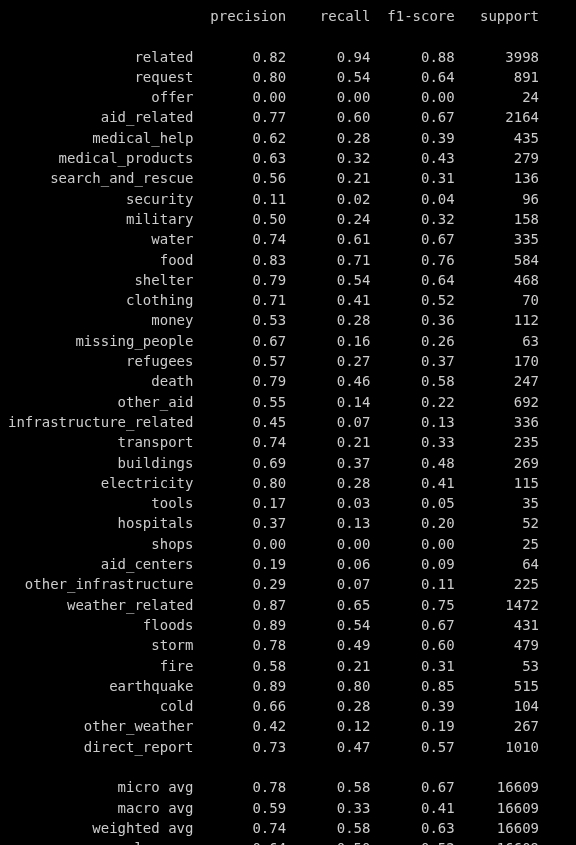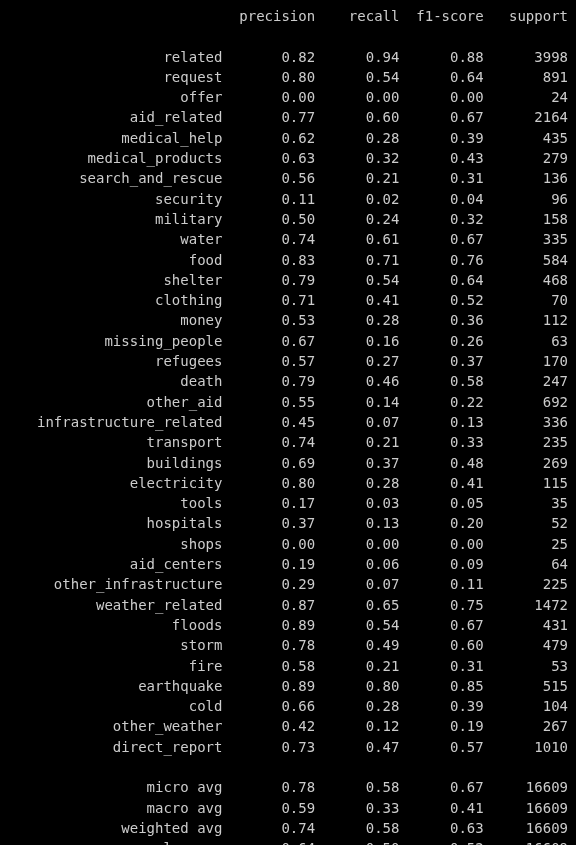--- a/index.html
+++ b/index.html
@@ -12,18 +12,18 @@
     line-height: 1.45;
     width: 576px;
     height: 845px;
     overflow: hidden;
   }
   pre.report {
     margin: 0;
     padding: 6px 8px;
     white-space: pre;
   }
-  .row { display: block; text-align: right; }
+  .row { display: block; }
 </style>
 </head>
 <body>
 
 <pre class="report" id="report"><span class="row">                        precision    recall  f1-score   support</span><span class="row"> </span><span class="row">               related       0.82      0.94      0.88      3998</span><span class="row">               request       0.80      0.54      0.64       891</span><span class="row">                 offer       0.00      0.00      0.00        24</span><span class="row">           aid_related       0.77      0.60      0.67      2164</span><span class="row">          medical_help       0.62      0.28      0.39       435</span><span class="row">      medical_products       0.63      0.32      0.43       279</span><span class="row">     search_and_rescue       0.56      0.21      0.31       136</span><span class="row">              security       0.11      0.02      0.04        96</span><span class="row">              military       0.50      0.24      0.32       158</span><span class="row">                 water       0.74      0.61      0.67       335</span><span class="row">                  food       0.83      0.71      0.76       584</span><span class="row">               shelter       0.79      0.54      0.64       468</span><span class="row">              clothing       0.71      0.41      0.52        70</span><span class="row">                 money       0.53      0.28      0.36       112</span><span class="row">        missing_people       0.67      0.16      0.26        63</span><span class="row">              refugees       0.57      0.27      0.37       170</span><span class="row">                 death       0.79      0.46      0.58       247</span><span class="row">             other_aid       0.55      0.14      0.22       692</span><span class="row">infrastructure_related       0.45      0.07      0.13       336</span><span class="row">             transport       0.74      0.21      0.33       235</span><span class="row">             buildings       0.69      0.37      0.48       269</span><span class="row">           electricity       0.80      0.28      0.41       115</span><span class="row">                 tools       0.17      0.03      0.05        35</span><span class="row">             hospitals       0.37      0.13      0.20        52</span><span class="row">                 shops       0.00      0.00      0.00        25</span><span class="row">           aid_centers       0.19      0.06      0.09        64</span><span class="row">  other_infrastructure       0.29      0.07      0.11       225</span><span class="row">       weather_related       0.87      0.65      0.75      1472</span><span class="row">                floods       0.89      0.54      0.67       431</span><span class="row">                 storm       0.78      0.49      0.60       479</span><span class="row">                  fire       0.58      0.21      0.31        53</span><span class="row">            earthquake       0.89      0.80      0.85       515</span><span class="row">                  cold       0.66      0.28      0.39       104</span><span class="row">         other_weather       0.42      0.12      0.19       267</span><span class="row">         direct_report       0.73      0.47      0.57      1010</span><span class="row"> </span><span class="row">             micro avg       0.78      0.58      0.67     16609</span><span class="row">             macro avg       0.59      0.33      0.41     16609</span><span class="row">          weighted avg       0.74      0.58      0.63     16609</span><span class="row">           samples avg       0.64      0.50      0.52     16609</span></pre>
 
 </body></html>

